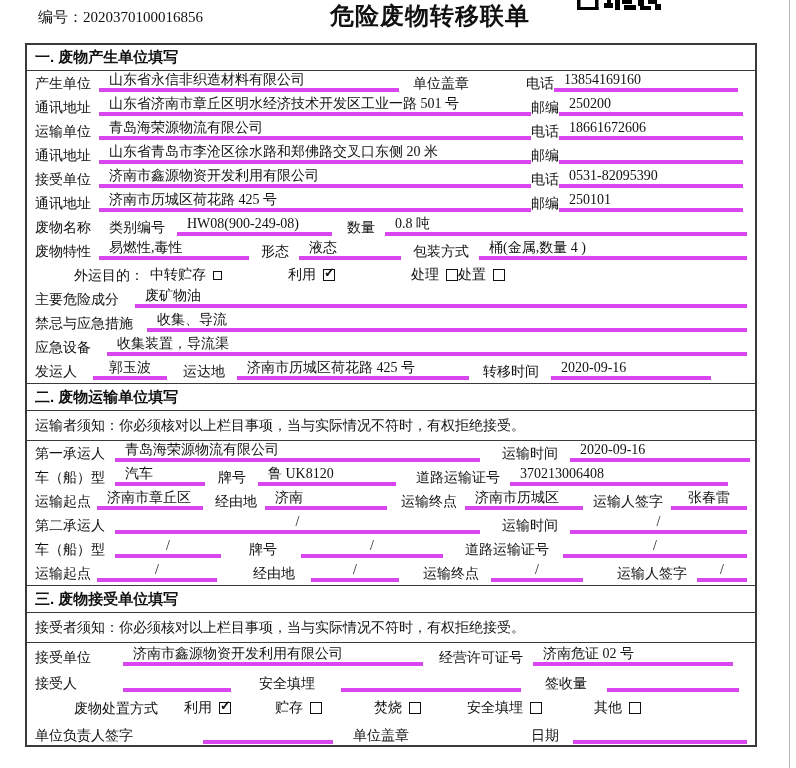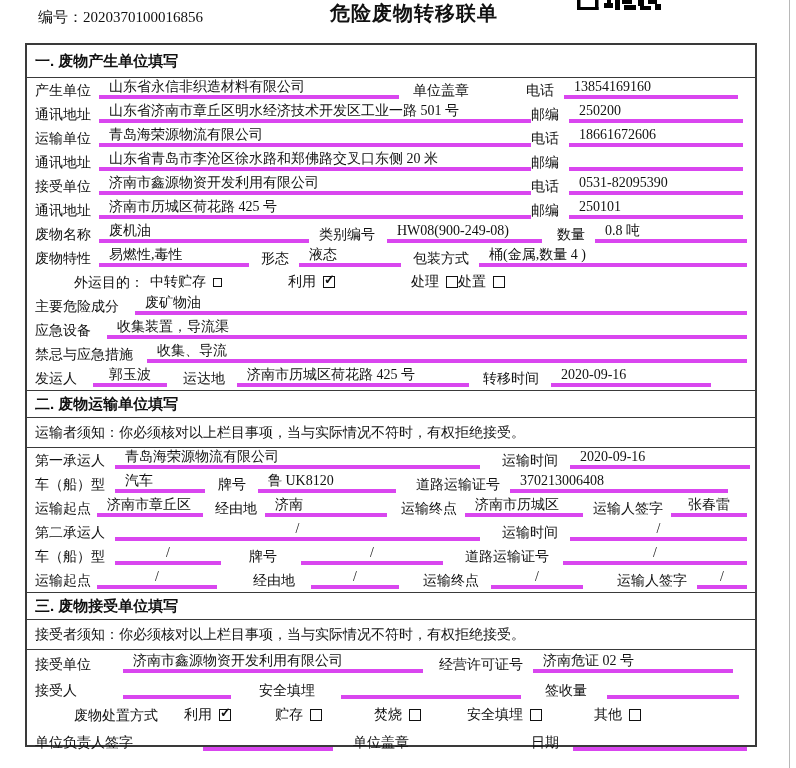--- a/index.html
+++ b/index.html
@@ -1,46 +1,46 @@
 <!DOCTYPE html>
 <html><head>
 <meta charset="utf-8">
 <style>
   * { box-sizing: border-box; margin: 0; padding: 0; }
   html,body { width:796px; height:768px; background:#ffffff; font-family:"Liberation Serif","DejaVu Serif",serif; color:#111; }
   .page { position:relative; width:796px; height:768px; overflow:hidden; background:#fff; }
 
   .serial { position:absolute; left:38px; top:8px; font-size:15px; white-space:nowrap; }
-  .title  { position:absolute; left:330px; top:0px; font-size:20px; font-weight:700;
+  .title  { position:absolute; left:330px; top:0px; font-size:24px; font-weight:700;
             font-family:"Liberation Sans","DejaVu Sans",sans-serif; letter-spacing:1px; white-space:nowrap; }
   .qr { position:absolute; left:577px; top:0; }
 
   .form { position:absolute; left:25px; top:43px; width:732px; height:704px;
           border:2px solid #3a3a3a; background:#fff; }
 
   .sec-head { display:flex; align-items:center; padding-left:8px; font-size:15px; font-weight:700;
               font-family:"Liberation Sans","DejaVu Sans",sans-serif;
-              border-bottom:1.5px solid #3a3a3a; height:33px; }
+              border-bottom:1.5px solid #3a3a3a; height:26px; }
   .sec-head.bt { border-top:1.5px solid #3a3a3a; height:28px; }
 
   .notice { display:flex; align-items:center; padding-left:8px; font-size:14px;
             border-bottom:1.5px solid #3a3a3a; height:30px; white-space:nowrap; }
 
   .row { display:flex; align-items:flex-end; height:24px; padding:0 8px 3px 8px; font-size:14px; }
   .row.tight { padding-right:17px; }
   .row.ck { align-items:center; padding-bottom:0;padding-left:47px; }
   .row.h26 { height:26px; }
 
   .lbl { flex-shrink:0; white-space:nowrap; line-height:17px; }
   .u { border-bottom:4px solid #d946ef; min-height:18px; line-height:17px;
        padding:0 2px 0 10px; white-space:nowrap; overflow:hidden; flex-shrink:0; }
   .u.flex { flex:1 1 auto; }
   .u.ctr { text-align:center; padding-left:2px; }
   .rgrp { margin-left:auto; display:flex; align-items:flex-end; width:212px; flex-shrink:0; }
-  .rgrp .lbl { margin-right:10px; }
+  .rgrp .lbl { }
 
   .opt { display:flex; align-items:center; white-space:nowrap; }
   .cb { width:12px; height:12px; border:1.5px solid #111; margin-left:7px; position:relative;
         flex-shrink:0; background:#fff; }
   .cb.small { width:9px; height:9px; }
   .cb.checked::after { content:"✓"; position:absolute; top:-5px; left:0px; font-size:13px;
         font-weight:700; color:#111; }
 
   .print { position:absolute; left:30px; top:778px; font-size:16px; white-space:nowrap;font-style:italic; }
   .edge  { position:absolute; left:789px; top:0; width:1px; height:768px; background:#b8b8b8; }
@@ -123,21 +123,20 @@
       <span class="lbl" style="width:64px">通讯地址</span>
       <span class="u" style="width:432px">济南市历城区荷花路 425 号</span>
       <span class="rgrp">
         <span class="lbl">邮编</span>
         <span class="u flex">250101</span>
       </span>
     </div>
 
     <div class="row">
       <span class="lbl" style="width:64px">废物名称</span>
-      <span class="u" style="width:210px">废机油</span>
       <span class="lbl" style="margin-left:10px;margin-right:12px">类别编号</span>
       <span class="u" style="width:155px">HW08(900-249-08)</span>
       <span class="lbl" style="margin-left:15px;margin-right:10px">数量</span>
       <span class="u flex">0.8 吨</span>
     </div>
 
     <div class="row">
       <span class="lbl" style="width:64px">废物特性</span>
       <span class="u" style="width:150px">易燃性,毒性</span>
       <span class="lbl" style="margin-left:12px;margin-right:10px">形态</span>
@@ -165,27 +164,27 @@
         <span class="cb"></span>
       </span>
     </div>
 
     <div class="row">
       <span class="lbl" style="width:100px">主要危险成分</span>
       <span class="u flex">废矿物油</span>
     </div>
 
     <div class="row">
+      <span class="lbl" style="width:112px">禁忌与应急措施</span>
+      <span class="u flex">收集、导流</span>
+    </div>
+
+    <div class="row">
       <span class="lbl" style="width:72px">应急设备</span>
       <span class="u flex">收集装置，导流渠</span>
-    </div>
-
-    <div class="row">
-      <span class="lbl" style="width:112px">禁忌与应急措施</span>
-      <span class="u flex">收集、导流</span>
     </div>
 
     <div class="row">
       <span class="lbl" style="width:58px">发运人</span>
       <span class="u ctr" style="width:74px">郭玉波</span>
       <span class="lbl" style="margin-left:16px;margin-right:12px">运达地</span>
       <span class="u" style="width:232px">济南市历城区荷花路 425 号</span>
       <span class="lbl" style="margin-left:14px;margin-right:12px">转移时间</span>
       <span class="u" style="width:160px">2020-09-16</span>
     </div>

